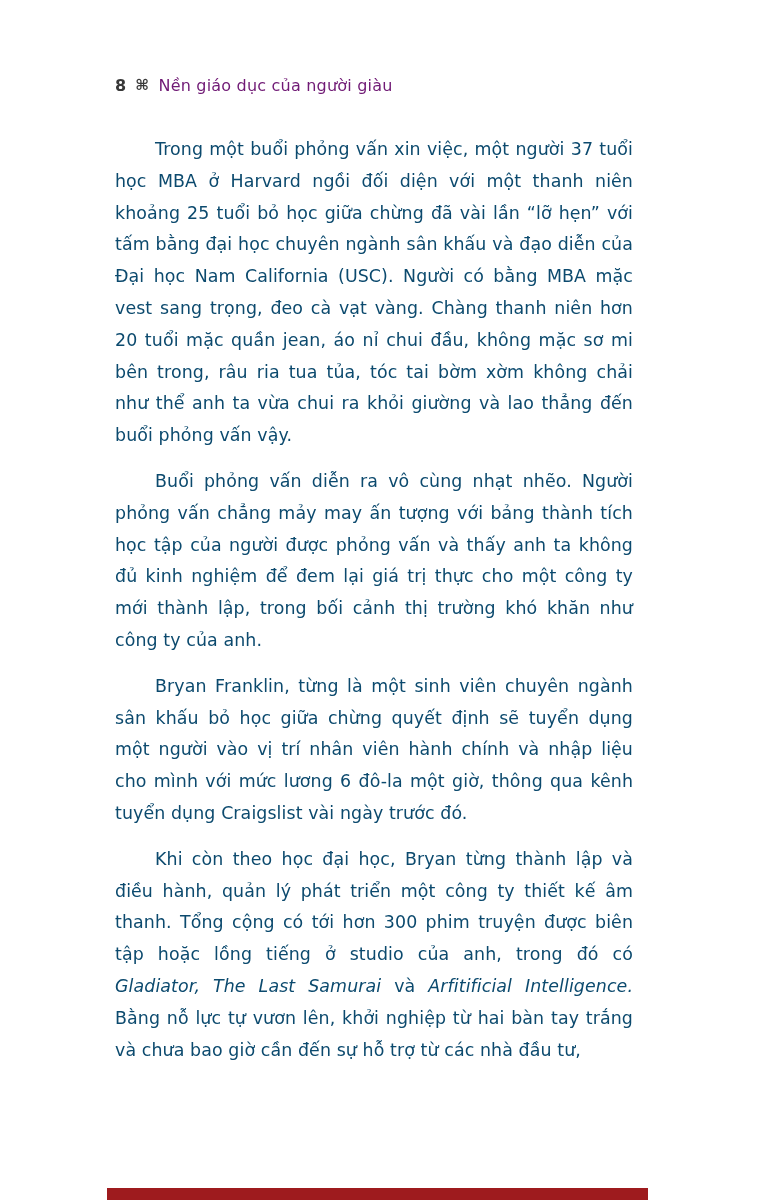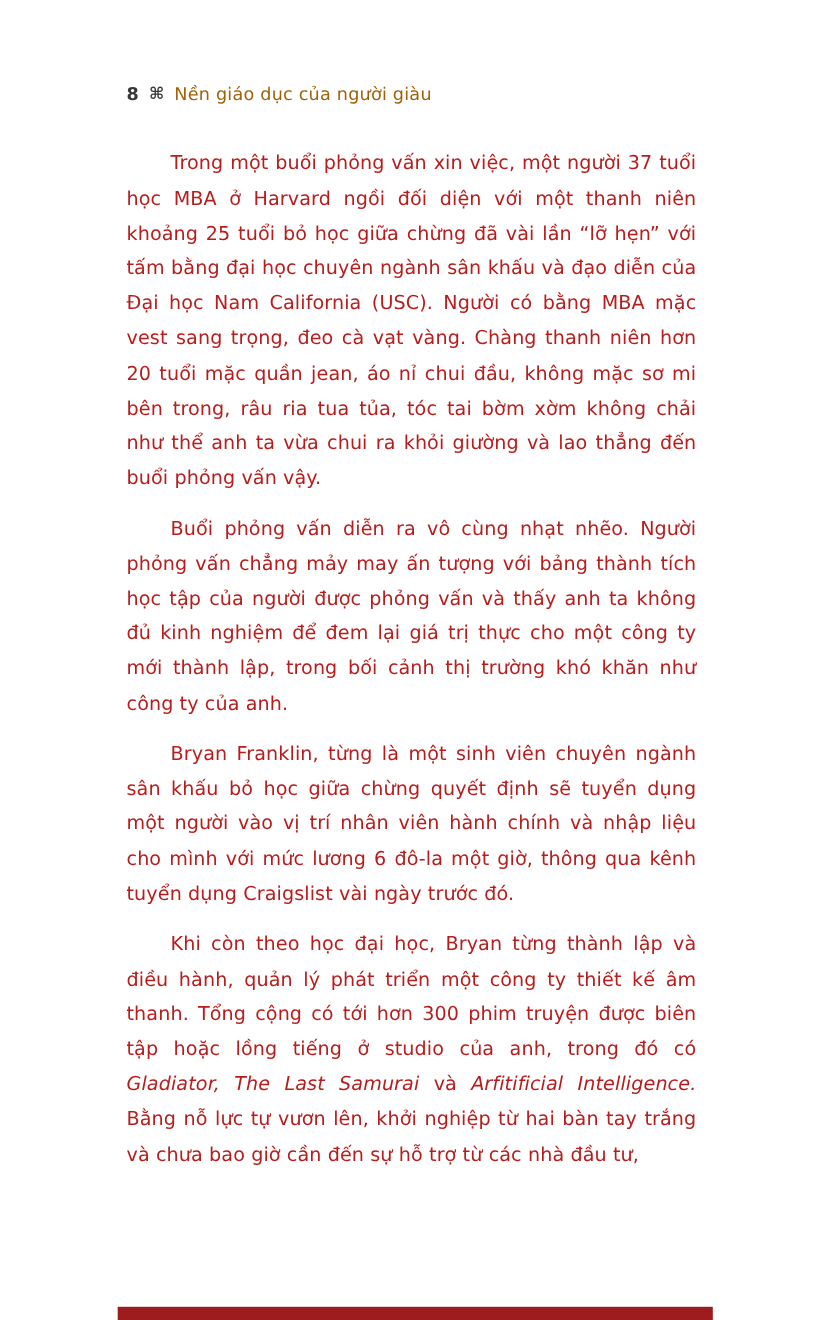--- a/index.html
+++ b/index.html
@@ -34,31 +34,31 @@
     color: #383838;
   }
   .ornament {
     font-size: 15px;
     font-weight: 600;
     color: #3a3a3a;
     position: relative;
     top: -1px;
   }
   .book-title {
-    color: #a16207;
+    color: #701a75;
   }
   .body-text {
     position: absolute;
     top: 134px;
     left: 115px;
     right: 125px;
     font-size: 17.4px;
     line-height: 31.8px;
     text-align: justify;
-    color: #b91c1c;
+    color: #0c4a6e;
     letter-spacing: 0.1px;
   }
   .body-text p {
     margin: 0 0 14px 0;
     text-indent: 40px;
   }
   .body-text p:last-child {
     margin-bottom: 4px;
   }
   .italic {

